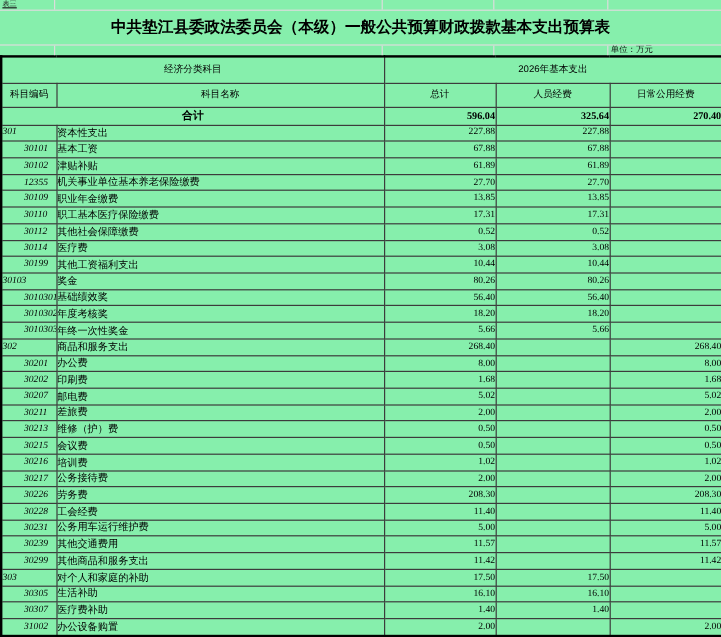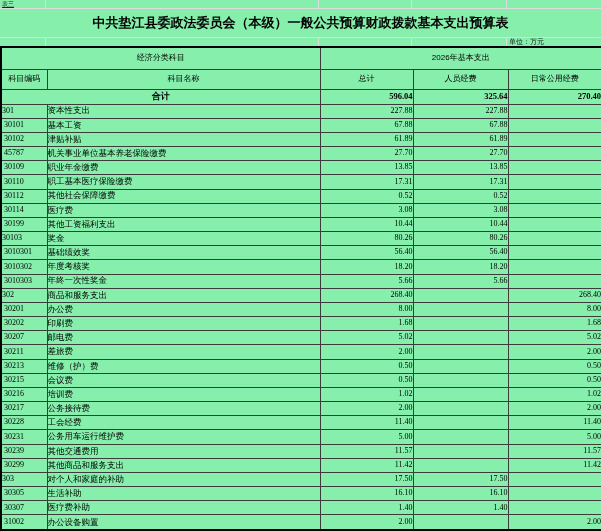--- a/index.html
+++ b/index.html
@@ -26,22 +26,22 @@
                     white-space:nowrap; vertical-align:middle; line-height:1.1; }
   tr.h1 { height:22px; } tr.h2 { height:20px; } tr.total { height:15px; }
   tr.h1 td, tr.h2 td { text-align:center; font-weight:normal; font-size:8px;
                        font-family:"Liberation Sans","DejaVu Sans",sans-serif; }
   td.total-label { text-align:center; font-weight:bold; font-size:9px;
                    font-family:"Liberation Serif","DejaVu Serif",serif; }
   td.num { text-align:right; padding-right:2px; font-size:8px;
            font-family:"Liberation Serif","DejaVu Serif",serif; }
   tr.total td.num { font-weight:bold; font-size:8.5px; }
   td.code { text-align:left; padding-left:2px; font-size:8px;
-            font-family:"Liberation Serif","DejaVu Serif",serif; }
-  td.code.indent { padding-left:2px; }
+            font-family:"Liberation Serif","DejaVu Serif",serif;font-style:italic; }
+  td.code.indent { padding-left:18px; }
   td.name { text-align:left; padding-left:4px; font-size:8.5px;
             font-family:"Liberation Serif","DejaVu Serif",serif; }
 </style>
 </head>
 <body>
 
 <div class="page">
 
   <div class="strip strip-top">
     <div class="cell c0">
@@ -106,21 +106,21 @@
           <td class="num"></td>
         </tr>
         <tr class="data-row">
           <td class="code indent">30102</td>
           <td class="name">津贴补贴</td>
           <td class="num">61.89</td>
           <td class="num">61.89</td>
           <td class="num"></td>
         </tr>
         <tr class="data-row">
-          <td class="code indent">45787</td>
+          <td class="code indent">12355</td>
           <td class="name">机关事业单位基本养老保险缴费</td>
           <td class="num">27.70</td>
           <td class="num">27.70</td>
           <td class="num"></td>
         </tr>
         <tr class="data-row">
           <td class="code indent">30109</td>
           <td class="name">职业年金缴费</td>
           <td class="num">13.85</td>
           <td class="num">13.85</td>
@@ -239,20 +239,27 @@
           <td class="num">1.02</td>
         </tr>
         <tr class="data-row">
           <td class="code indent">30217</td>
           <td class="name">公务接待费</td>
           <td class="num">2.00</td>
           <td class="num"></td>
           <td class="num">2.00</td>
         </tr>
         <tr class="data-row">
+          <td class="code indent">30226</td>
+          <td class="name">劳务费</td>
+          <td class="num">208.30</td>
+          <td class="num"></td>
+          <td class="num">208.30</td>
+        </tr>
+        <tr class="data-row">
           <td class="code indent">30228</td>
           <td class="name">工会经费</td>
           <td class="num">11.40</td>
           <td class="num"></td>
           <td class="num">11.40</td>
         </tr>
         <tr class="data-row">
           <td class="code indent">30231</td>
           <td class="name">公务用车运行维护费</td>
           <td class="num">5.00</td>

